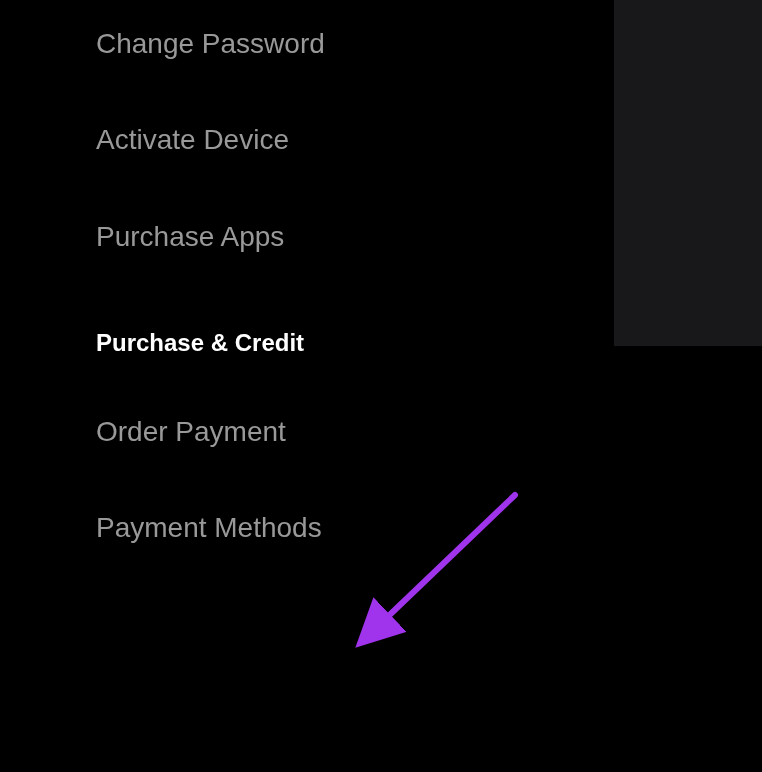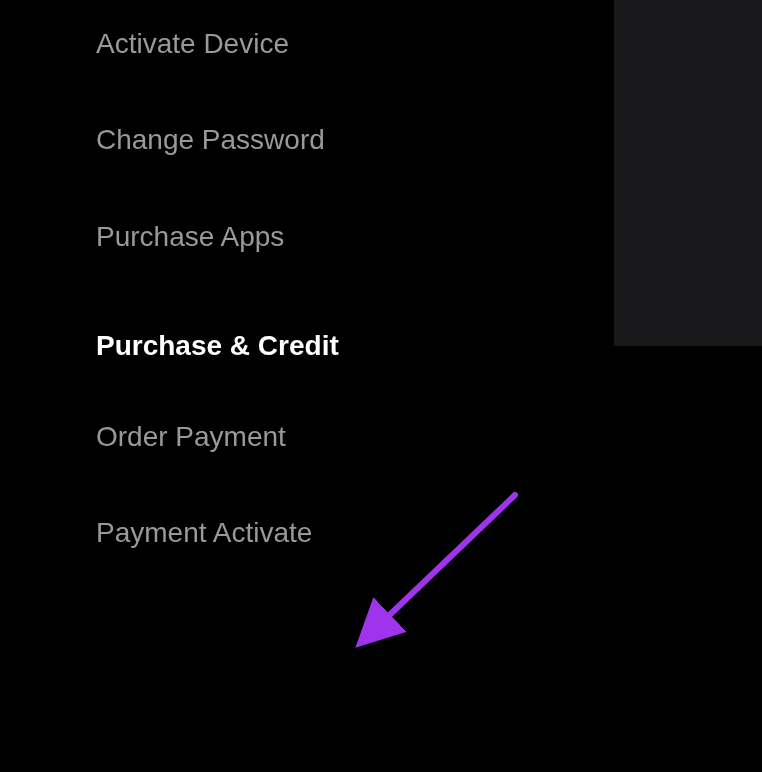--- a/index.html
+++ b/index.html
@@ -31,49 +31,49 @@
       color: #999999;
       font-size: 28px;
       font-weight: 400;
       line-height: 1.3;
       margin-bottom: 60px;
       cursor: pointer;
       display: block;
     }
     .section-header {
       color: #ffffff;
-      font-size: 28px;
+      font-size: 24px;
       font-weight: 700;
       line-height: 1.2;
       margin-top: 74px;
       margin-bottom: 56px;
     }
     .arrow-overlay {
       position: absolute;
       pointer-events: none;
       top: 475px;
       left: 355px;
       width: 180px;
       height: 180px;
     }
   </style>
 </head>
 <body>
 
 <div class="side-panel"></div>
 
 <nav class="sidebar">
+  <a class="nav-item">Change Password</a>
   <a class="nav-item">Activate Device</a>
-  <a class="nav-item">Change Password</a>
   <a class="nav-item">Purchase Apps</a>
 
   <h2 class="section-header">Purchase &amp; Credit</h2>
 
   <a class="nav-item">Order Payment</a>
-  <a class="nav-item">Payment Activate</a>
+  <a class="nav-item">Payment Methods</a>
 </nav>
 
 <svg class="arrow-overlay" viewBox="0 0 180 180">
   <defs>
     <marker id="arrowhead" markerWidth="8" markerHeight="8" refX="3" refY="4" orient="auto">
       <polygon points="0 0, 8 4, 0 8" fill="#a033ec"></polygon>
     </marker>
   </defs>
   <line x1="160" y1="20" x2="22" y2="152" stroke="#a033ec" stroke-width="6" stroke-linecap="round" marker-end="url(#arrowhead)"></line>
 </svg>

